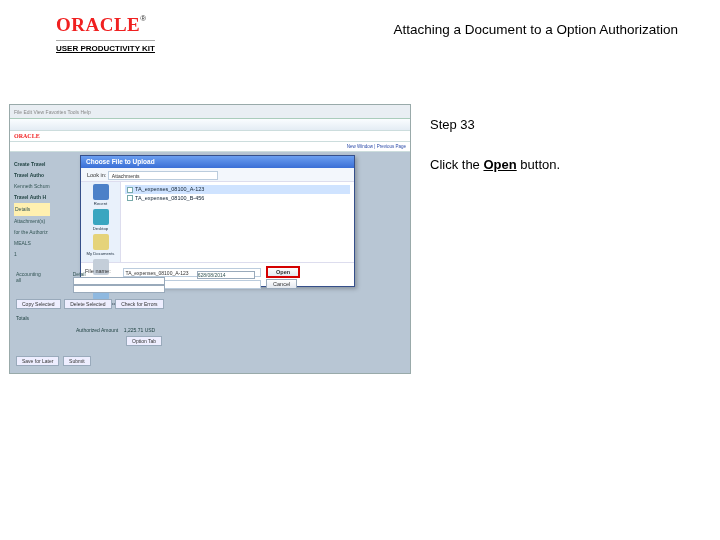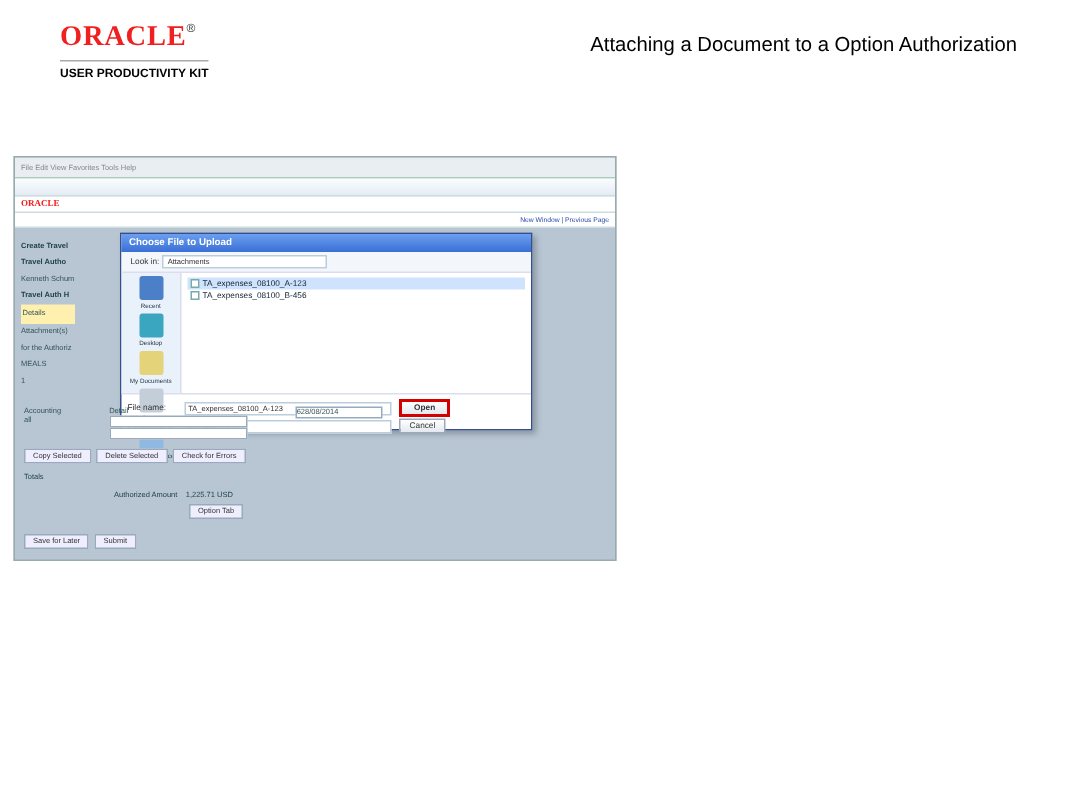--- a/index.html
+++ b/index.html
@@ -1,23 +1,23 @@
 <!DOCTYPE html>
 <html><head>
 <meta charset="utf-8">
 <style>
   * { box-sizing: border-box; margin: 0; padding: 0; }
   html, body { width: 720px; height: 540px; background: #fff; font-family: Arial, Helvetica, sans-serif; }
   .page { width: 720px; height: 540px; position: relative; }
 
   
-  .hdr { position: absolute; left: 40px; top: 14px; }
+  .hdr { position: absolute; left: 56px; top: 14px; }
   .oracle-word { font-family: "Times New Roman", serif; font-weight: 700; color: #f02020; font-size: 19px; letter-spacing: 0.5px; display: inline-block; }
   .oracle-reg { font-size: 8px; vertical-align: top; color: #333; }
-  .oracle-sub { font-size: 8px; font-weight: 700; color: #000; margin-top: 4px; border-top: 1px solid #aaa; padding-top: 3px; letter-spacing: 0px; }
+  .oracle-sub { font-size: 8px; font-weight: 700; color: #000; margin-top: 4px; border-top: 1px solid #aaa; padding-top: 3px; letter-spacing: 0px; text-decoration: underline; }
   .doc-title { position: absolute; right: 42px; top: 22px; font-size: 13.5px; color: #000; }
 
   
   .shot { position: absolute; left: 9px; top: 104px; width: 402px; height: 270px; background: #b8c6d4; border: 1px solid #9aa; font-size: 6px; color: #333; overflow: hidden; }
   .shot .sub-top { height: 14px; background: #e9eef3; border-bottom: 1px solid #acb; padding-left: 4px; font-size: 5px; color: #888; line-height: 14px; }
   .shot .app-bar { height: 12px; background: linear-gradient(#fafdff,#e4ecf4); border-bottom:1px solid #cdd; }
   .shot .ora-bar { background:#fff; height:11px; border-bottom:1px solid #cdd; padding-left:4px; line-height:11px; }
   .ora-bar .mini-logo { font-family: "Times New Roman", serif; color:#f02020; font-weight:700; font-size:6px;}
   .shot .blue-links { text-align:right; font-size:4.5px; color:#2a4aa8; padding-right:4px; height:10px; line-height:10px; background:#fff; border-bottom:1px solid #cdd;}
   .shot .side-words { position:absolute; left:4px; top:54px; font-size:5px; color:#355; line-height:11px; }
@@ -151,14 +151,20 @@
       <div style="margin-top:3px; margin-left:110px">
         <span class="btn">Option Tab</span>
       </div>
       <div style="margin-top:10px">
         <span class="btn">Save for Later</span>
         <span class="btn">Submit</span>
       </div>
     </div>
   </div>
 
+  <div class="instr">
+    <div class="step">Step 33</div>
+    <div>
+      <span>Click the </span><span class="bold-word u">Open</span><span> button.</span>
+    </div>
+  </div>
 
 </div>
 
 </body></html>

